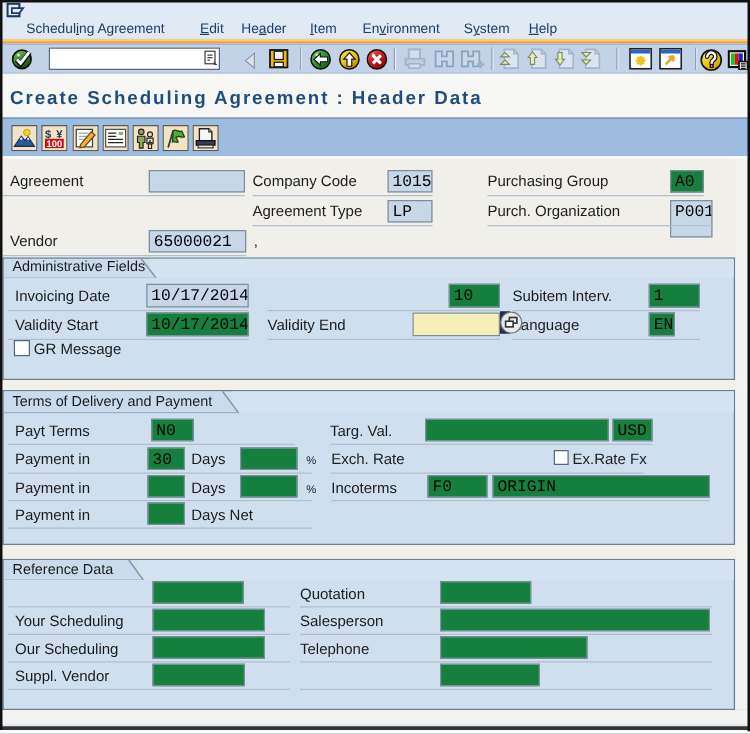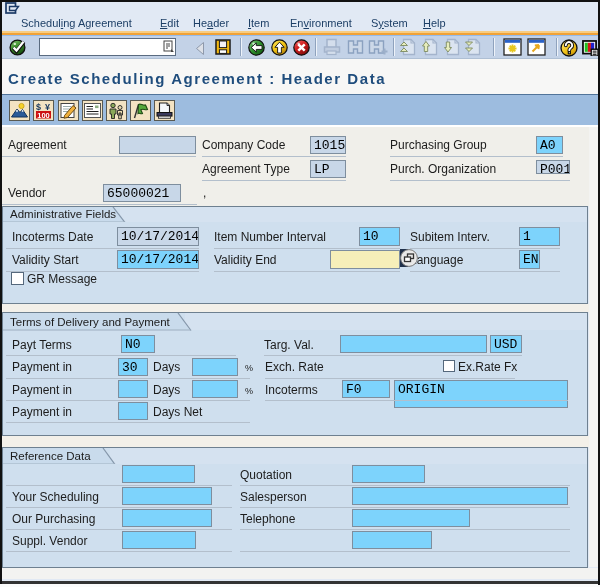--- a/index.html
+++ b/index.html
@@ -1,21 +1,21 @@
 <!DOCTYPE html>
 <html><head>
 <meta charset="utf-8">
 <style>
   html,body{margin:0;padding:0;}
   #win{position:relative;width:600px;height:587px;background:#000;overflow:hidden;
        font-family:"Liberation Sans",sans-serif;}
   #inner{position:absolute;left:0;top:0;width:600px;height:587px;background:#e1e9f4;}
   .abs{position:absolute;}
   .lb{position:absolute;font-size:12px;color:#1c1c1c;white-space:nowrap;line-height:18px;}
-  .in{position:absolute;background:#7dd3fc;border:1px solid #7e8e9e;box-sizing:border-box;
+  .in{position:absolute;background:#15803d;border:1px solid #7e8e9e;box-sizing:border-box;
       font-family:"Liberation Mono",monospace;font-size:13px;color:#000;
       padding-left:3px;white-space:nowrap;overflow:hidden;line-height:17px;}
   .ind{background:#c8d7e8;}
   .iny{background:#f6efb9;}
   .ul{position:absolute;height:1px;background:#b3bfcc;}
   .menu{position:absolute;top:17px;font-size:11px;color:#1d3f66;white-space:nowrap;}
   .menu u{text-decoration:underline;}
   .gbox{position:absolute;left:2px;width:586px;background:#cfdfee;border:1px solid #6e8090;box-sizing:border-box;}
   .gtab{position:absolute;font-size:11.5px;color:#1c1c1c;}
   .sep{position:absolute;top:38px;width:1px;height:18px;background:#8fa2bd;border-right:1px solid #eef3fa;}
@@ -250,41 +250,40 @@
   <div class="in ind" style="left:310px;top:136px;width:36px;height:18px">1015</div>
   <span class="lb" style="left:390px;top:136px">Purchasing Group</span>
   <div class="in" style="left:536px;top:136px;width:27px;height:18px">A0</div>
   <div class="ul" style="left:2px;top:156px;width:194px"></div>
   <div class="ul" style="left:202px;top:156px;width:144px"></div>
   <div class="ul" style="left:390px;top:156px;width:173px"></div>
 
   <span class="lb" style="left:202px;top:160px">Agreement Type</span>
   <div class="in ind" style="left:310px;top:160px;width:36px;height:18px">LP</div>
   <span class="lb" style="left:390px;top:160px">Purch. Organization</span>
-  <div class="in ind" style="left:536px;top:160px;width:34px;height:14px">P001</div>
+  <div class="in ind" style="left:536px;top:160px;width:34px;height:30px">P001</div>
   <div class="ul" style="left:202px;top:180px;width:144px"></div>
   <div class="ul" style="left:390px;top:180px;width:180px"></div>
 
   <span class="lb" style="left:8px;top:184px">Vendor</span>
-  <div class="in ind" style="left:103px;top:184px;width:78px;height:18px">65000021</div>
+  <div class="in ind" style="left:119px;top:184px;width:78px;height:18px">65000021</div>
   <span class="lb" style="left:203px;top:184px">,</span>
   <div class="ul" style="left:2px;top:204px;width:195px"></div>
 
   <div class="gbox" style="top:205.5px;height:98px"></div>
   <div class="abs" style="left:120px;top:206.5px;width:467px;height:15px;background:#d5e2f0"></div>
   <svg class="abs" style="left:3px;top:206.5px" width="124" height="15.5" viewBox="0 0 124 15.5">
     <path d="M0 0 H110 L122 15.5 H0 Z" fill="#c9dbec"></path>
     <path d="M110 0 L122 15.5" stroke="#8496a9" stroke-width="1.2" fill="none"></path>
     <path d="M0 15 H122" stroke="#9fb0c1" stroke-width="1" fill="none"></path>
   </svg>
   <span class="gtab" style="left:10px;top:207.5px">Administrative Fields</span>
 
-  <span class="lb" style="left:12px;top:228px">Incoterms Date</span>
+  <span class="lb" style="left:12px;top:228px">Invoicing Date</span>
   <div class="in ind" style="left:117px;top:227px;width:82px;height:19px">10/17/2014</div>
-  <span class="lb" style="left:214px;top:228px">Item Number Interval</span>
   <div class="in" style="left:359px;top:227px;width:41px;height:19px">10</div>
   <span class="lb" style="left:410px;top:228px">Subitem Interv.</span>
   <div class="in" style="left:519px;top:227px;width:41px;height:19px">1</div>
   <div class="ul" style="left:6px;top:248px;width:193px"></div>
   <div class="ul" style="left:214px;top:248px;width:186px"></div>
   <div class="ul" style="left:410px;top:248px;width:150px"></div>
 
   <span class="lb" style="left:12px;top:251px">Validity Start</span>
   <div class="in" style="left:117px;top:250px;width:82px;height:19px">10/17/2014</div>
   <span class="lb" style="left:214px;top:251px">Validity End</span>
@@ -332,21 +331,21 @@
   <div class="ul" style="left:6px;top:377.5px;width:244px"></div>
   <div class="ul" style="left:265px;top:377.5px;width:250px"></div>
 
   <span class="lb" style="left:12px;top:381px">Payment in</span>
   <div class="in" style="left:118px;top:380px;width:30px;height:18px"></div>
   <span class="lb" style="left:153px;top:381px">Days</span>
   <div class="in" style="left:192px;top:380px;width:46px;height:18px"></div>
   <span class="lb" style="left:245px;top:382px;font-size:9px">%</span>
   <span class="lb" style="left:265px;top:381px">Incoterms</span>
   <div class="in" style="left:342px;top:380px;width:48px;height:18px">F0</div>
-  <div class="in" style="left:394px;top:380px;width:174px;height:28px">ORIGIN</div>
+  <div class="in" style="left:394px;top:380px;width:174px;height:18px">ORIGIN</div>
   <div class="ul" style="left:6px;top:400px;width:244px"></div>
   <div class="ul" style="left:265px;top:400px;width:303px"></div>
 
   <span class="lb" style="left:12px;top:403px">Payment in</span>
   <div class="in" style="left:118px;top:402px;width:30px;height:18px"></div>
   <span class="lb" style="left:153px;top:403px">Days Net</span>
   <div class="ul" style="left:6px;top:422px;width:244px"></div>
 
   <div class="gbox" style="top:446.5px;height:121px"></div>
   <div class="abs" style="left:110px;top:447.5px;width:477px;height:16.5px;background:#d5e2f0"></div>
@@ -363,21 +362,21 @@
   <div class="ul" style="left:6px;top:485px;width:226px"></div>
   <div class="ul" style="left:240px;top:485px;width:330px"></div>
 
   <span class="lb" style="left:12px;top:488px">Your Scheduling</span>
   <div class="in" style="left:122px;top:487px;width:90px;height:18px"></div>
   <span class="lb" style="left:240px;top:488px">Salesperson</span>
   <div class="in" style="left:352px;top:487px;width:216px;height:18px"></div>
   <div class="ul" style="left:6px;top:507px;width:226px"></div>
   <div class="ul" style="left:240px;top:507px;width:330px"></div>
 
-  <span class="lb" style="left:12px;top:510px">Our Purchasing</span>
+  <span class="lb" style="left:12px;top:510px">Our Scheduling</span>
   <div class="in" style="left:122px;top:509px;width:90px;height:18px"></div>
   <span class="lb" style="left:240px;top:510px">Telephone</span>
   <div class="in" style="left:352px;top:509px;width:118px;height:18px"></div>
   <div class="ul" style="left:6px;top:529px;width:226px"></div>
   <div class="ul" style="left:240px;top:529px;width:330px"></div>
 
   <span class="lb" style="left:12px;top:532px">Suppl. Vendor</span>
   <div class="in" style="left:122px;top:531px;width:74px;height:18px"></div>
   <div class="in" style="left:352px;top:531px;width:80px;height:18px"></div>
   <div class="ul" style="left:6px;top:551px;width:226px"></div>

